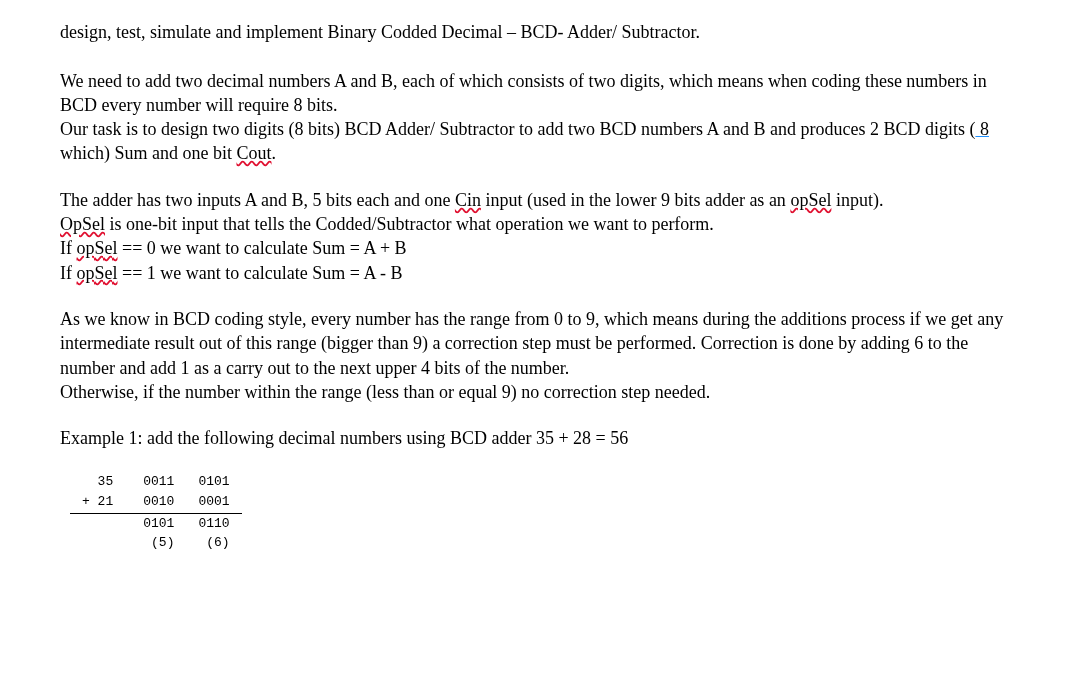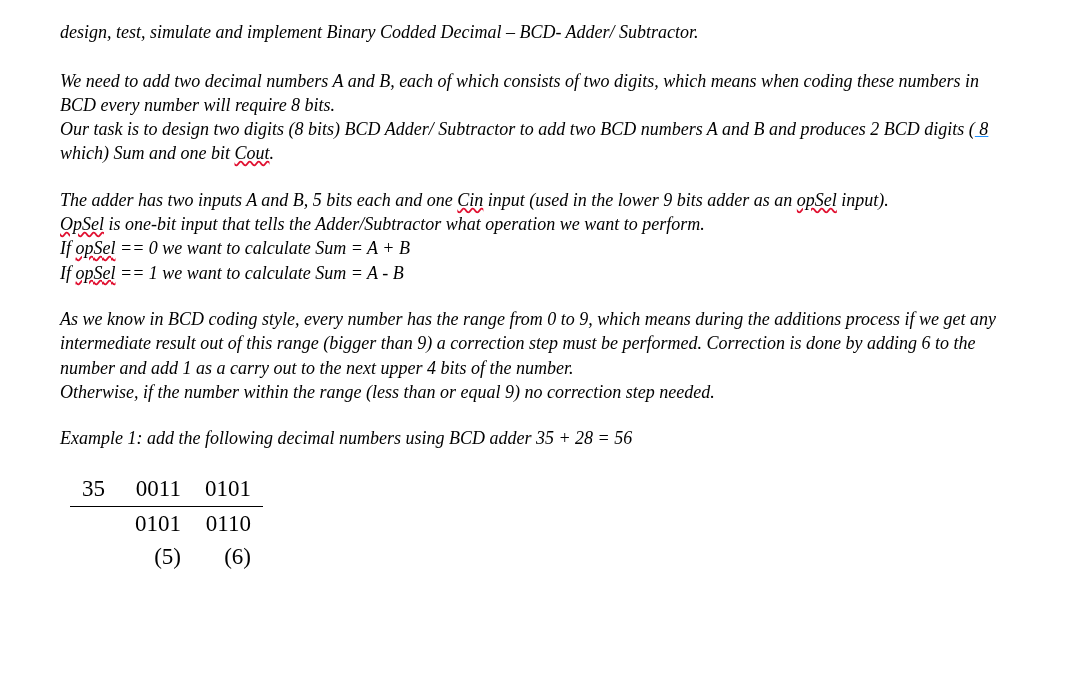--- a/index.html
+++ b/index.html
@@ -8,39 +8,38 @@
       line-height: 1.35;
       color: #000;
       background: #fff;
       margin: 0;
       padding: 20px 60px 20px 60px;
       width: 1078px;
       box-sizing: border-box;
     }
     p {
       margin: 0 0 22px 0;
-      font-style: italic;
     }
     p.nogap {
       margin: 0;
     }
     .underline-blue {
       text-decoration: underline;
       text-decoration-color: #1e90ff;
     }
     .spellerr {
       text-decoration-line: underline;
       text-decoration-style: wavy;
       text-decoration-color: #e01030;
     }
     .calc-table {
       border-collapse: collapse;
       margin-left: 10px;
-      font-family: Liberation Serif, serif;
-      font-size: 23px;
+      font-family: Liberation Mono, monospace;
+      font-size: 13px;
     }
     .calc-table td {
       padding: 1px 12px;
       text-align: right;
     }
     .calc-table td.leftcol {
       text-align: right;
       padding-right: 18px;
     }
     .sumrow td {
@@ -65,41 +64,46 @@
 
 <p class="nogap">We need to add two decimal numbers A and B, each of which consists of two digits, which means when coding these numbers in BCD every number will require 8 bits.</p>
 <p>
   <span>Our task is to design two digits (8 bits) BCD Adder/ Subtractor to add two BCD numbers A and B and produces 2 BCD digits (</span><span class="underline-blue"> 8</span><span> which) Sum and one bit </span><span class="spellerr">Cout</span><span>.</span>
 </p>
 
 <p class="nogap">
   <span>The adder has two inputs A and B, 5 bits each and one </span><span class="spellerr">Cin</span><span> input (used in the lower 9 bits adder as an </span><span class="spellerr">opSel</span><span> input).</span>
 </p>
 <p class="nogap">
-  <span class="spellerr">OpSel</span><span> is one-bit input that tells the Adder/Subtractor what operation we want to perform.</span>
+  <span class="spellerr">OpSel</span><span> is one-bit input that tells the Codded/Subtractor what operation we want to perform.</span>
 </p>
 <p class="nogap">
   <span>If </span><span class="spellerr">opSel</span><span> == 0 we want to calculate Sum = A + B</span>
 </p>
 <p>
   <span>If </span><span class="spellerr">opSel</span><span> == 1 we want to calculate Sum = A - B</span>
 </p>
 
 <p class="nogap">As we know in BCD coding style,  every number has the range from 0 to 9, which means during the additions process if we get any intermediate result out of this range  (bigger than 9) a correction step must be performed. Correction is done by adding 6 to the number and add 1 as a carry out to the next upper 4 bits of the number.</p>
 <p>Otherwise, if the number within the range (less than or equal 9) no correction step needed.</p>
 
 <p>Example 1: add the following decimal numbers using BCD adder 35 + 28 = 56</p>
 
 <table class="calc-table">
   <tbody>
       <tr>
     <td class="leftcol">35</td>
     <td>0011</td>
     <td>0101</td>
   </tr>
+  <tr class="r2">
+    <td class="leftcol">+ 21</td>
+    <td>0010</td>
+    <td>0001</td>
+  </tr>
   <tr class="sumrow">
     <td class="leftcol"></td>
     <td>0101</td>
     <td>0110</td>
   </tr>
   <tr>
     <td class="leftcol"></td>
     <td>(5)</td>
     <td>(6)</td>
   </tr>

